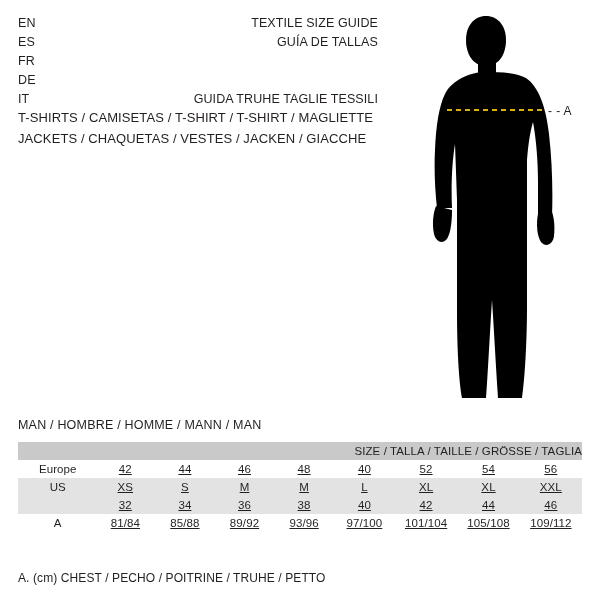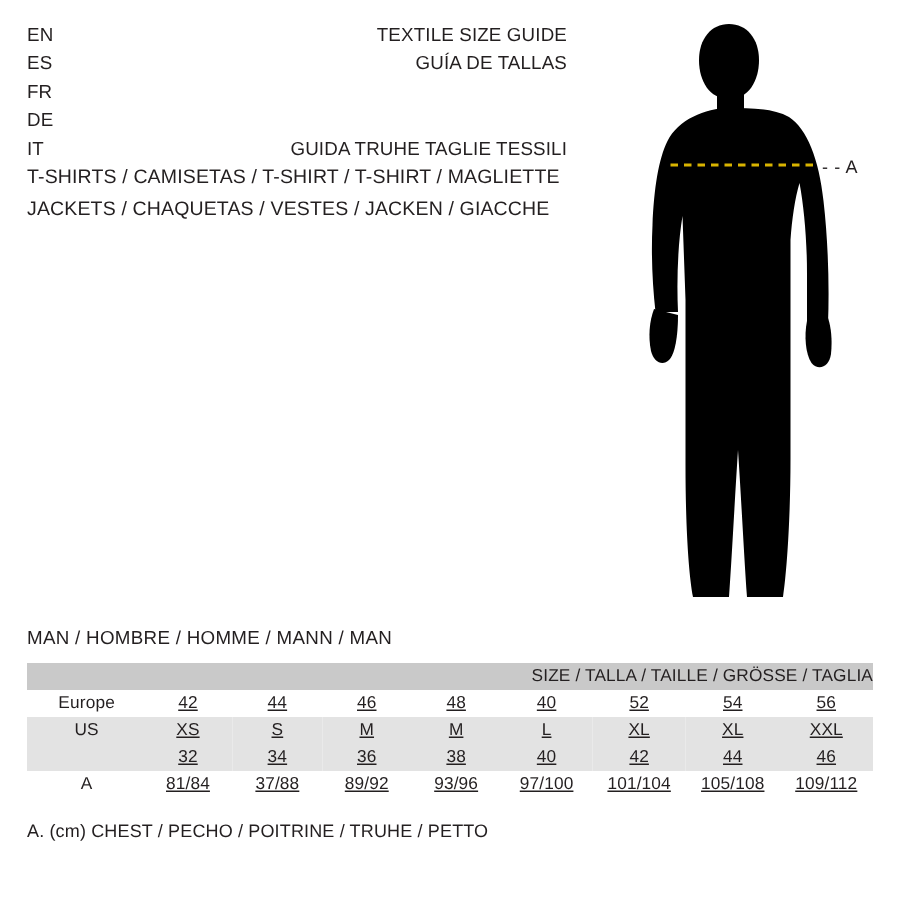--- a/index.html
+++ b/index.html
@@ -121,21 +121,21 @@
     text-decoration: underline;
   }
   .head-label {
     padding-left: 2px !important;
     text-align: right;
   }
 
   .footnote {
     position: absolute;
     left: 18px;
-    top: 547px;
+    top: 571px;
     font-size: 12px;
     letter-spacing: 0.1px;
     white-space: nowrap;
   }
 </style>
 </head>
 <body>
 
 <div class="page">
 
@@ -246,21 +246,21 @@
         <td class="col-val">36</td>
         <td class="col-val">38</td>
         <td class="col-val">40</td>
         <td class="col-val">42</td>
         <td class="col-val">44</td>
         <td class="col-val">46</td>
       </tr>
       <tr class="row-plain">
         <td class="col-label">A</td>
         <td class="col-val">81/84</td>
-        <td class="col-val">37/88</td>
+        <td class="col-val">85/88</td>
         <td class="col-val">89/92</td>
         <td class="col-val">93/96</td>
         <td class="col-val">97/100</td>
         <td class="col-val">101/104</td>
         <td class="col-val">105/108</td>
         <td class="col-val">109/112</td>
       </tr>
     </tbody>
   </table>
 

